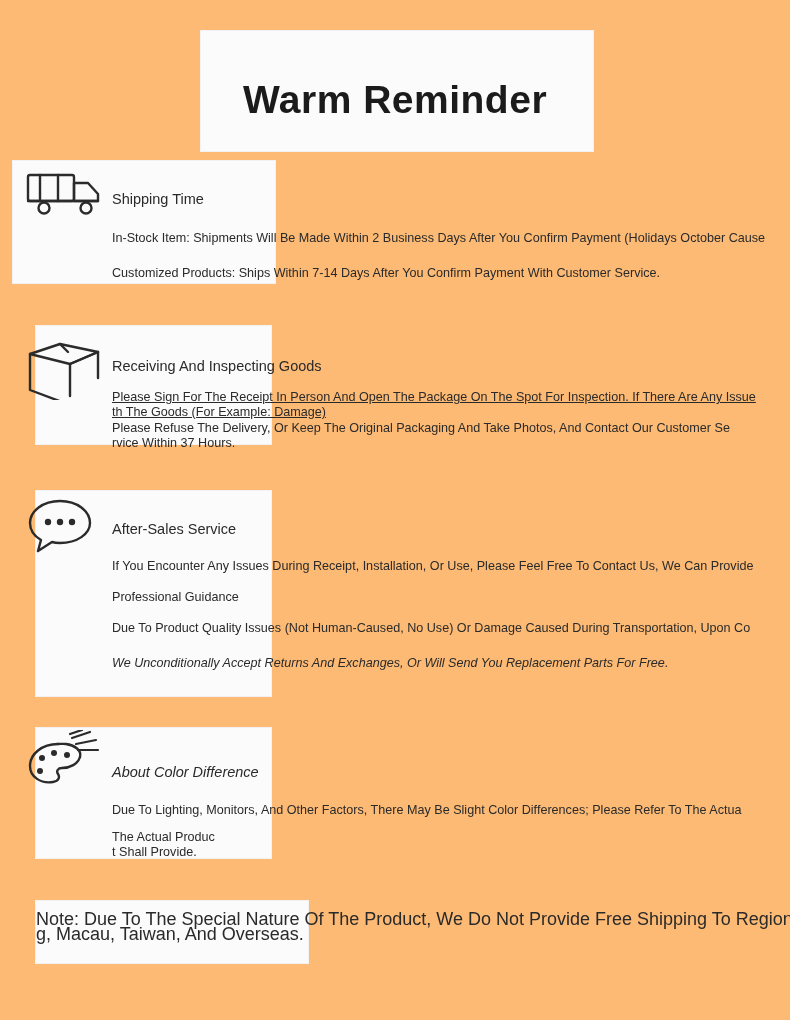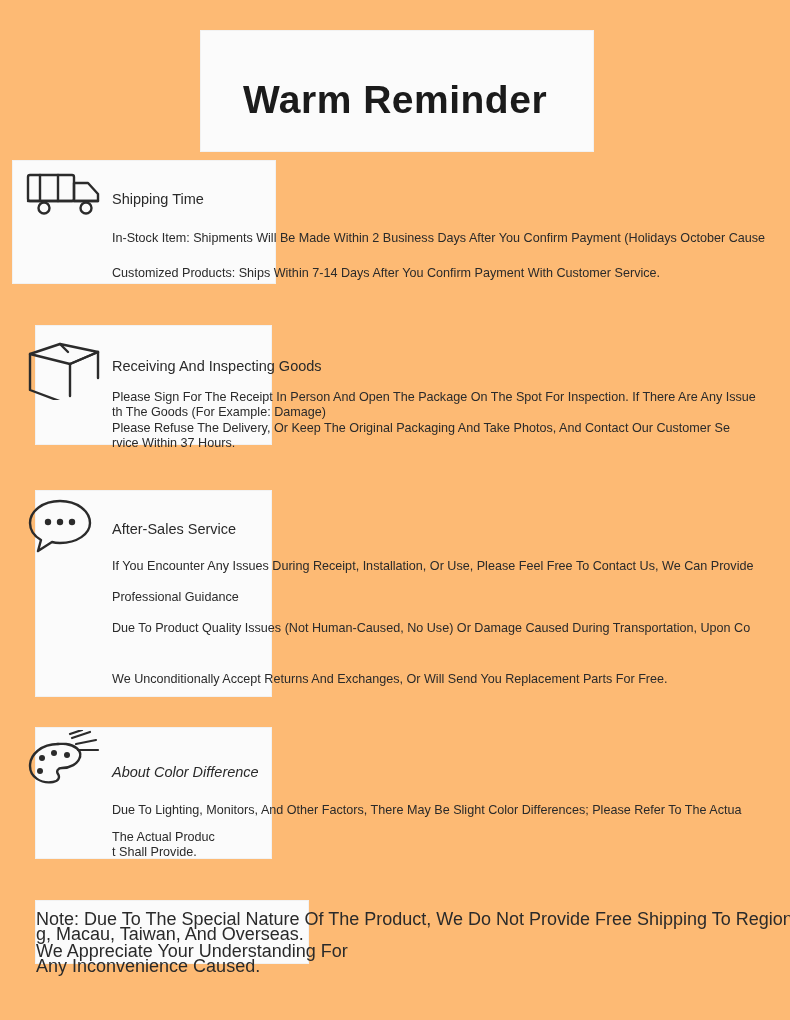--- a/index.html
+++ b/index.html
@@ -118,21 +118,21 @@
           <path d="M6 16 L36 6 L74 14 L46 26 Z"></path>
           <path d="M6 16 L6 52 L38 64"></path>
           <path d="M46 26 L46 58"></path>
           <path d="M74 14 L74 40"></path>
           <path d="M46 26 L74 14"></path>
           <path d="M36 6 L44 14"></path>
         </g>
       </svg>
     </div>
     <div class="sec-title" style="top:358px;">Receiving And Inspecting Goods</div>
-    <div class="para" style="top:390px;">Please Sign For The Receipt In Person And Open The Package On The Spot For Inspection. If There Are Any Issue
+    <div class="para" style="top:390px;text-decoration:underline;">Please Sign For The Receipt In Person And Open The Package On The Spot For Inspection. If There Are Any Issue
 th The Goods (For Example: Damage)</div>
     <div class="para" style="top:421px;">Please Refuse The Delivery, Or Keep The Original Packaging And Take Photos, And Contact Our Customer Se
 rvice Within 37 Hours.</div>
   </div>
 
   <div class="section">
     <div class="icon-box" style="top:497px;">
       <svg width="84" height="62" viewBox="0 0 84 62">
         <g fill="none" stroke="#2b2b2b" stroke-width="2.4" stroke-linecap="round" stroke-linejoin="round">
           <path d="M36 4 C19 4 6 14 6 26 C6 33 10 39 17 43 L14 54 L28 45 C31 46 34 46 36 46 C53 46 66 37 66 26 C66 14 53 4 36 4 Z"></path>
@@ -141,21 +141,21 @@
           <circle cx="24" cy="25" r="3.2"></circle>
           <circle cx="36" cy="25" r="3.2"></circle>
           <circle cx="48" cy="25" r="3.2"></circle>
         </g>
       </svg>
     </div>
     <div class="sec-title" style="top:521px;">After-Sales Service</div>
     <div class="para" style="top:559px;">If You Encounter Any Issues During Receipt, Installation, Or Use, Please Feel Free To Contact Us, We Can Provide</div>
     <div class="para" style="top:590px;">Professional Guidance</div>
     <div class="para" style="top:621px;">Due To Product Quality Issues (Not Human-Caused, No Use) Or Damage Caused During Transportation, Upon Co</div>
-    <div class="para" style="top:672px;">We Unconditionally Accept Returns And Exchanges, Or Will Send You Replacement Parts For Free.</div>
+    <div class="para" style="top:656px;font-style:italic;">We Unconditionally Accept Returns And Exchanges, Or Will Send You Replacement Parts For Free.</div>
   </div>
 
   <div class="section">
     <div class="icon-box" style="top:730px;">
       <svg width="84" height="62" viewBox="0 0 84 62">
         <g fill="none" stroke="#2b2b2b" stroke-width="2.4" stroke-linecap="round" stroke-linejoin="round">
           <path d="M34 14 C18 14 6 24 6 36 C6 47 17 54 29 52 C35 51 36 47 34 44 C32 41 34 38 38 38 C46 38 54 34 56 27"></path>
           <path d="M56 27 C58 20 50 15 42 14 C39 13.6 36.5 14 34 14"></path>
         </g>
         <g fill="#2b2b2b">
@@ -173,16 +173,14 @@
       </svg>
     </div>
     <div class="sec-title" style="top:764px;font-style:italic;">About Color Difference</div>
     <div class="para" style="top:803px;">Due To Lighting, Monitors, And Other Factors, There May Be Slight Color Differences; Please Refer To The Actua</div>
     <div class="para" style="top:830px;">The Actual Produc
 t Shall Provide.</div>
   </div>
 
   <div class="note" style="top:912px;">Note: Due To The Special Nature Of The Product, We Do Not Provide Free Shipping To Regions Such As Xinjiang, Tibet, Hong Kon
 g, Macau, Taiwan, And Overseas.</div>
-  <div class="note" style="top:944px;">We Appreciate Your Understanding For
-Any Inconvenience Caused.</div>
 
 </div>
 
 </body></html>

